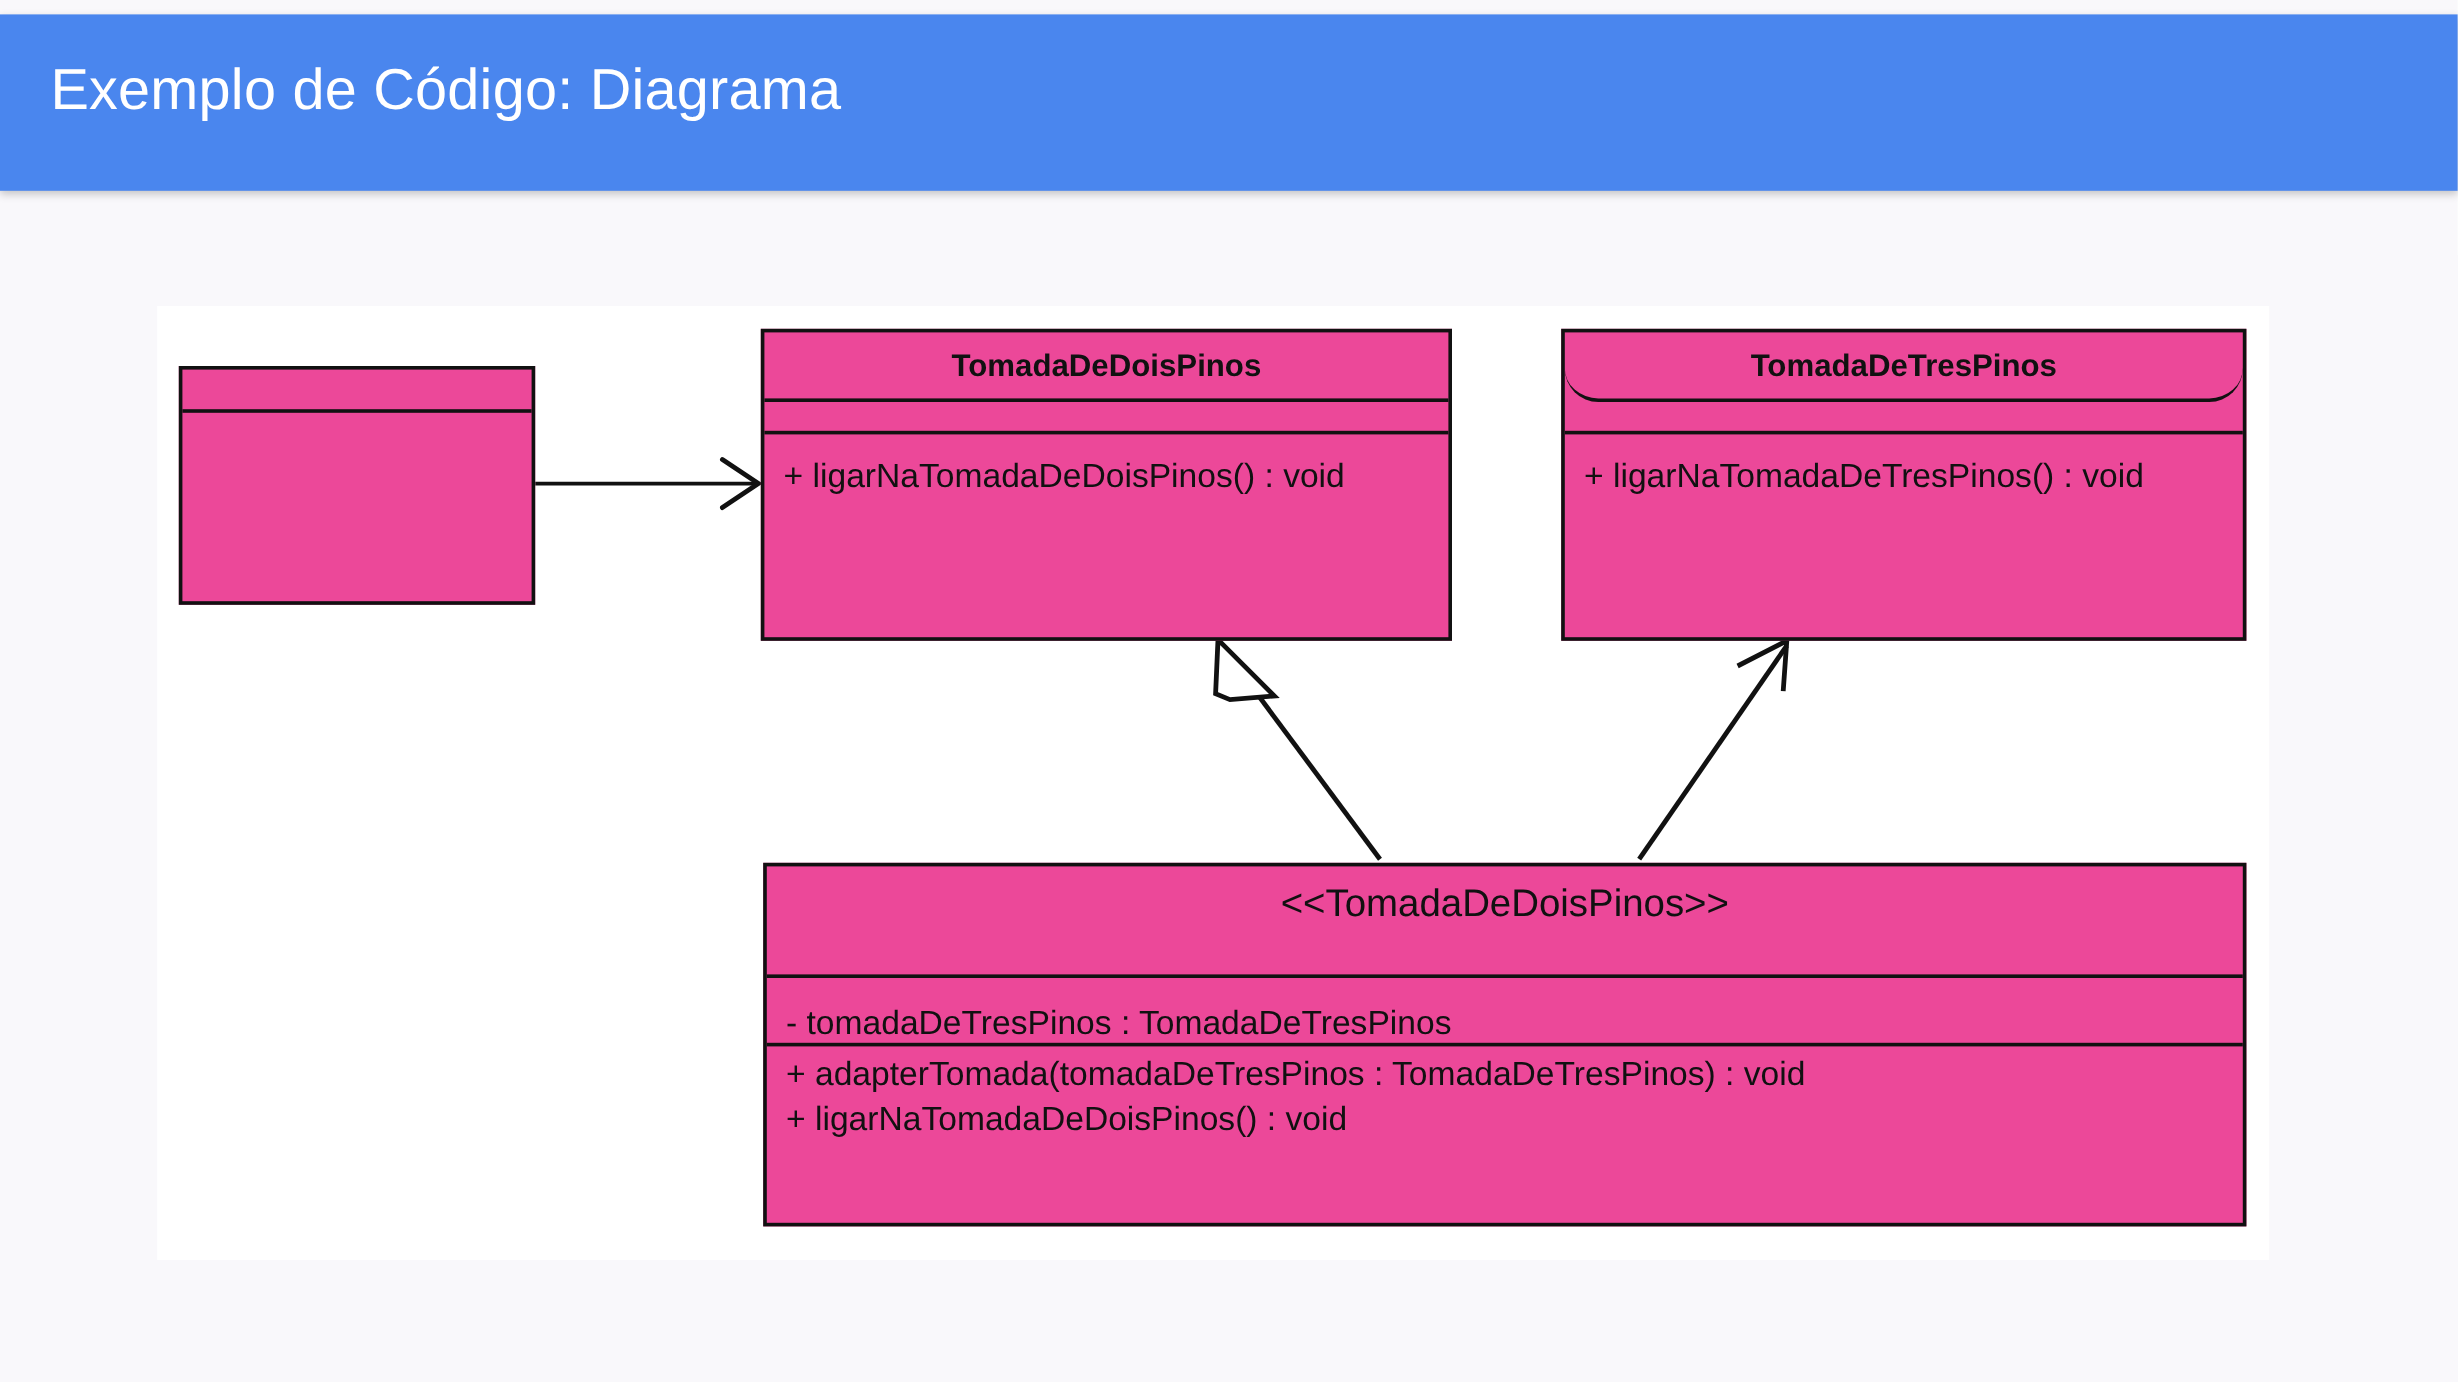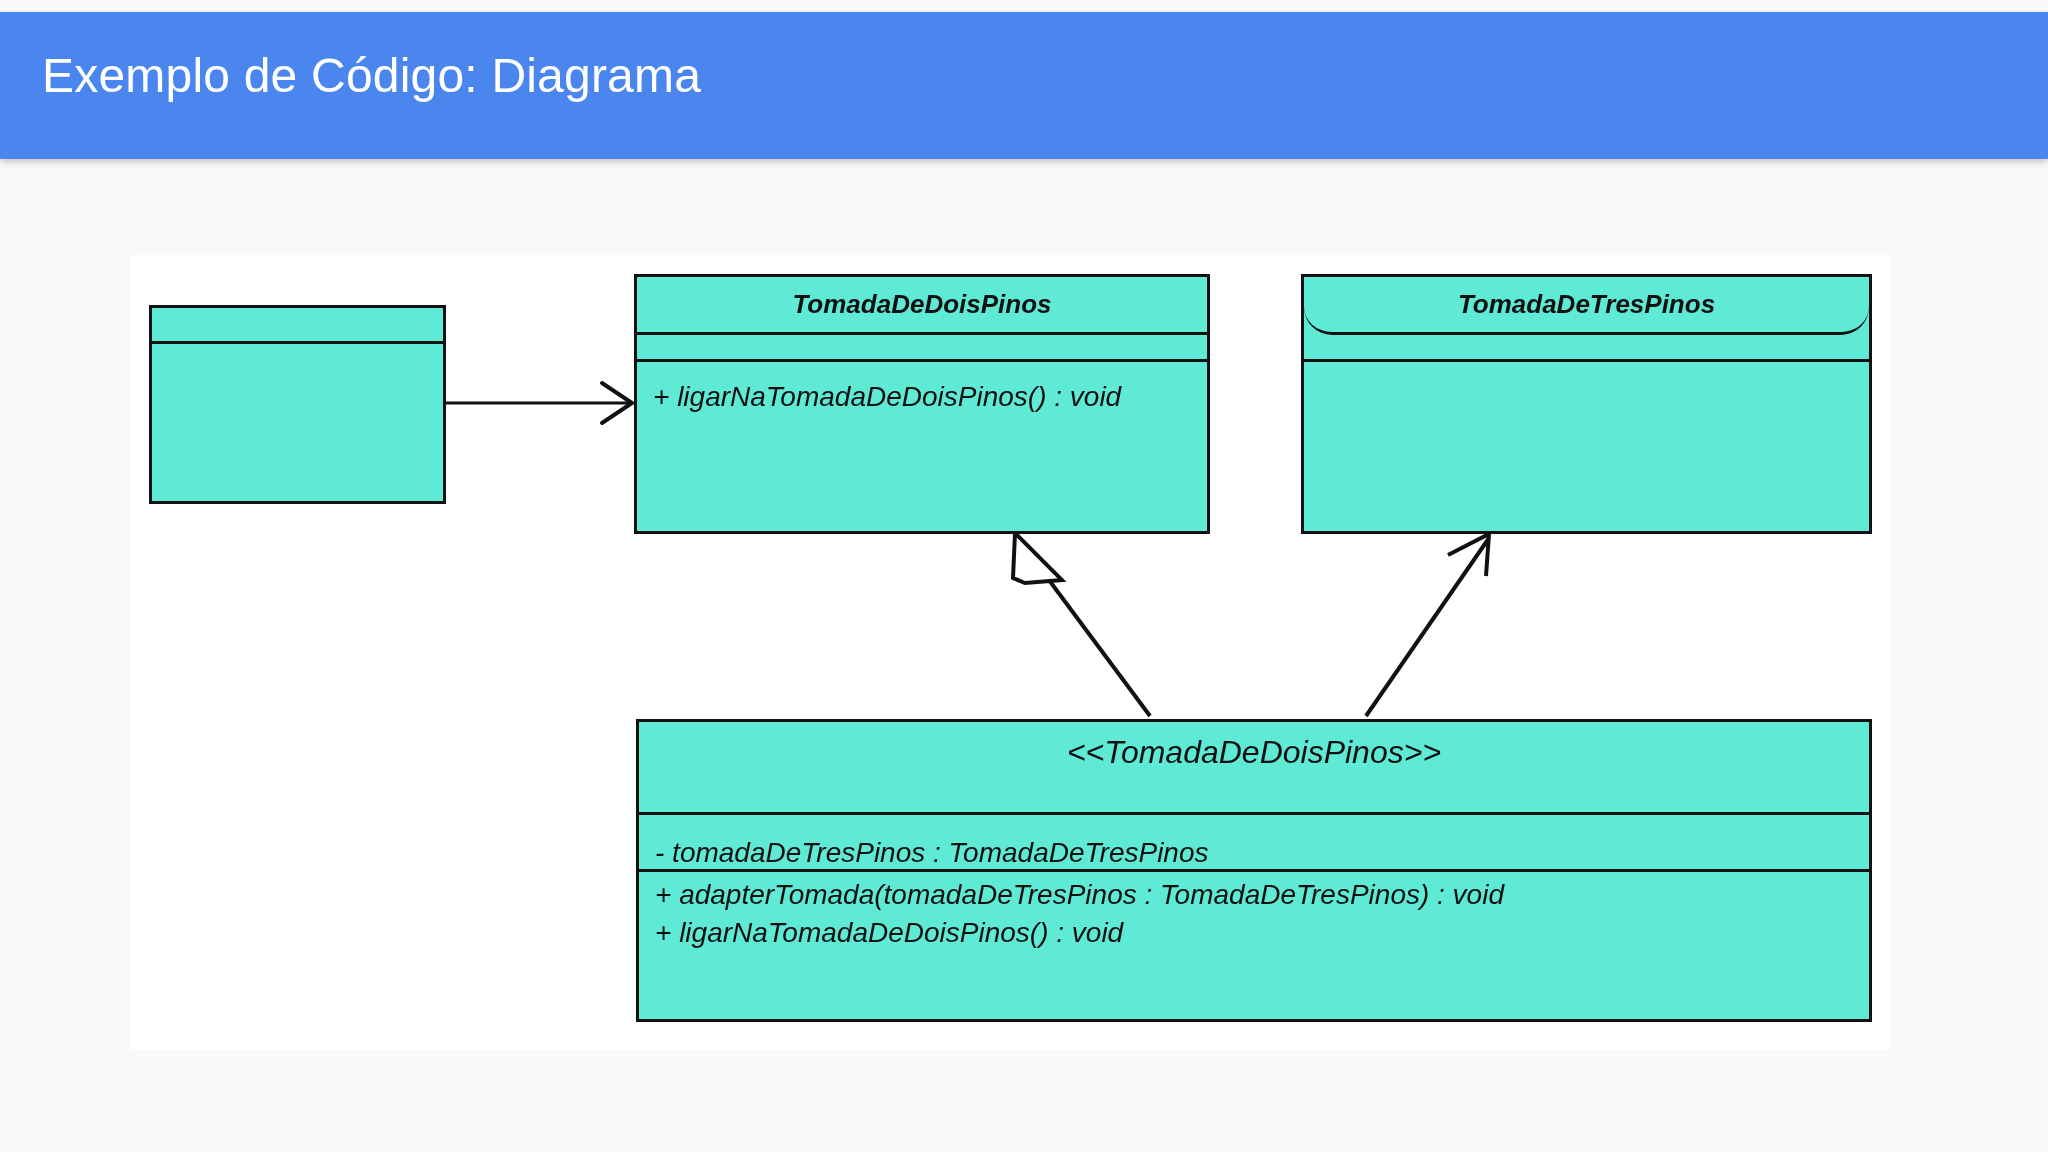--- a/index.html
+++ b/index.html
@@ -55,25 +55,24 @@
     top: 0;
     width: 2048px;
     height: 1152px;
     z-index: 6;
     pointer-events: none;
   }
 
   
   .uml-class {
     position: absolute;
-    background: #5eead4;
+    background: #ec4899;
     border: 3px solid #111111;
     box-sizing: border-box;
     z-index: 7;
-    font-style: italic;
   }
   .uml-name-compartment {
     border-bottom: 3px solid #111111;
     text-align: center;
     box-sizing: border-box;
   }
   .uml-class-stereotype {
     font-size: 32px;
     font-weight: 400;
     color: #111111;
@@ -187,20 +186,23 @@
   <div class="uml-ops-compartment">
     <div class="uml-member">+ ligarNaTomadaDeDoisPinos() : void</div>
   </div>
 </div>
 
 <div class="uml-class" id="class-tomada-tres">
   <div class="uml-name-compartment">
     <span class="uml-class-name">TomadaDeTresPinos</span>
   </div>
   <div class="uml-attr-compartment"></div>
+  <div class="uml-ops-compartment">
+    <div class="uml-member">+ ligarNaTomadaDeTresPinos() : void</div>
+  </div>
 </div>
 
 <div class="uml-class" id="class-adapter">
   <div class="uml-name-compartment">
     <div class="uml-class-stereotype">&lt;&lt;TomadaDeDoisPinos&gt;&gt;</div>
   </div>
   <div class="uml-attr-compartment">
     <div class="uml-member">- tomadaDeTresPinos : TomadaDeTresPinos</div>
   </div>
   <div class="uml-ops-compartment">

